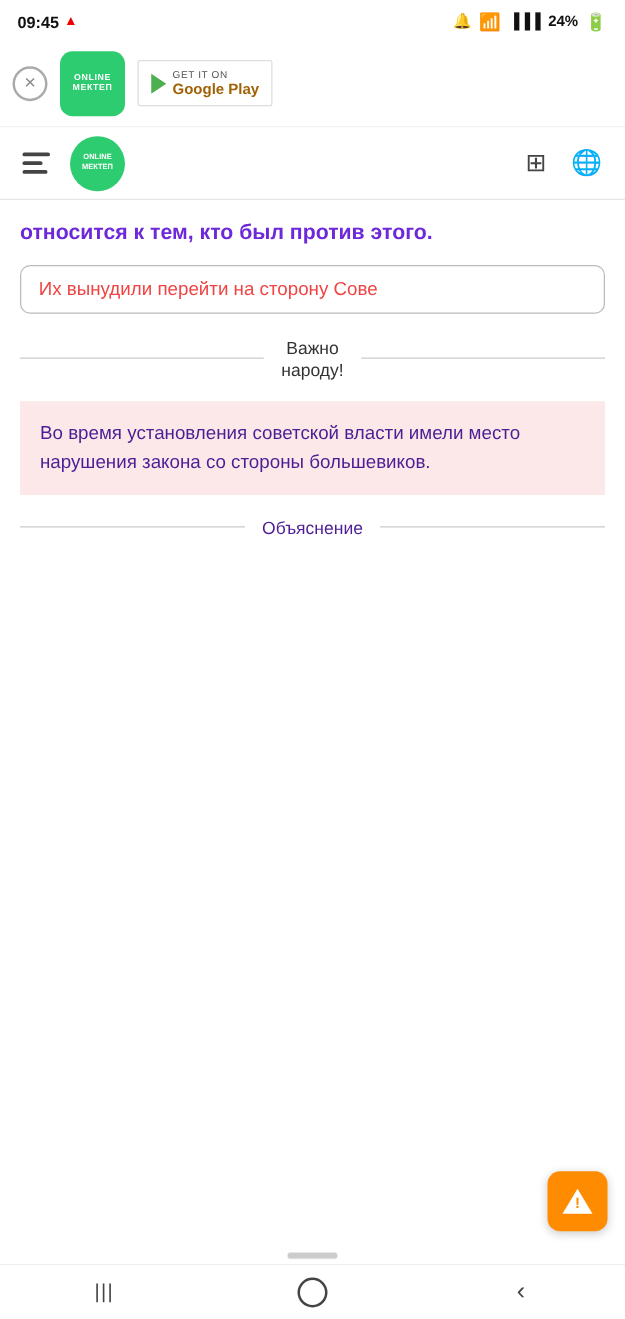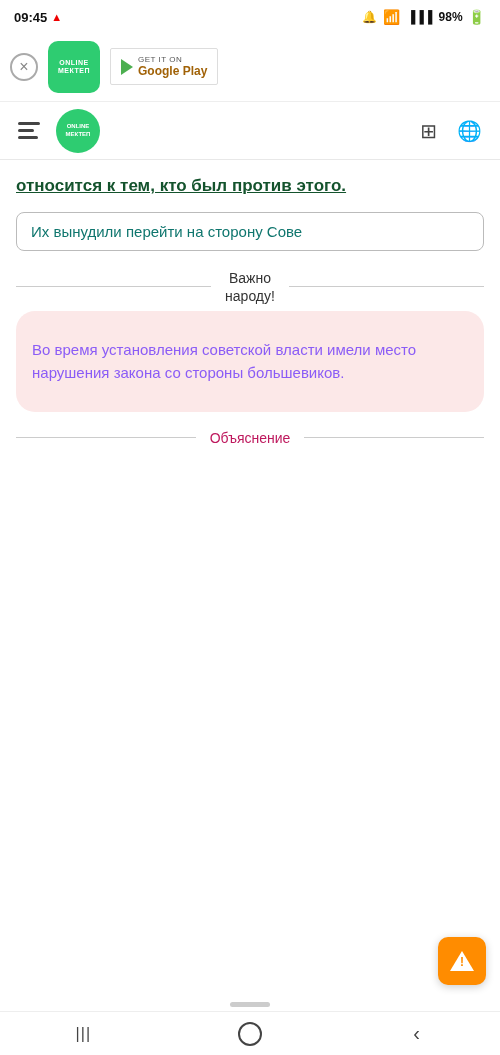--- a/index.html
+++ b/index.html
@@ -181,87 +181,86 @@
 
     
     .main-content {
       padding: 14px 16px 0 16px;
       background: #fff;
     }
 
     .section-title {
       font-size: 17px;
       font-weight: 700;
-      color: #14532d;
+      color: #6d28d9;
       line-height: 1.4;
       margin-bottom: 14px;
-      text-decoration: underline;
     }
 
     
     .answer-box {
       border: 1.5px solid #bbb;
       border-radius: 8px;
       padding: 10px 14px;
       font-size: 15px;
-      color: #0f766e;
+      color: #ef4444;
       background: #fff;
       margin-bottom: 18px;
       white-space: nowrap;
       overflow: hidden;
       text-overflow: ellipsis;
     }
 
     
     .important-section {
       display: flex;
       align-items: center;
       gap: 0;
-      margin-bottom: 6px;
+      margin-bottom: 16px;
     }
     .important-line {
       flex: 1;
       height: 1px;
       background: #ccc;
     }
     .important-label {
       padding: 0 14px;
       text-align: center;
       font-size: 14px;
       color: #333;
       font-weight: 500;
       line-height: 1.3;
     }
 
     .important-box {
       background: #fce8e8;
-      border-radius: 19px;
-      padding: 27px 16px;
+      border-radius: 0;
+      padding: 14px 16px;
       font-size: 15px;
-      color: #8b5cf6;
+      color: #4c1d95;
       line-height: 1.55;
       margin-bottom: 18px;
     }
 
     
     .explanation-section {
       display: flex;
       align-items: center;
       gap: 0;
       margin-bottom: 12px;
     }
     .explanation-line {
       flex: 1;
       height: 1px;
       background: #ccc;
     }
     .explanation-label {
       padding: 0 14px;
       font-size: 14px;
-      color: #be185d;
+      color: #4c1d95;
       font-weight: 500;
     }
 
     .explanation-box {
       background: #fdf8e4;
       border-radius: 12px;
       padding: 14px 16px;
       font-size: 15px;
       color: #222;
       line-height: 1.55;
@@ -350,21 +349,21 @@
 
 <div class="status-bar">
   <div class="status-left">
     <span>09:45</span>
     <span style="font-size:11px;color:#e00;">▲</span>
   </div>
   <div class="status-right">
     <span>🔔</span>
     <span style="font-size:14px;">📶</span>
     <span style="font-size:12px;">▐▐▐</span>
-    <span style="font-size:12px;font-weight:700;">98%</span>
+    <span style="font-size:12px;font-weight:700;">24%</span>
     <span style="font-size:14px;">🔋</span>
   </div>
 </div>
 
 <div class="banner">
   <div class="banner-close">
     <span>×</span>
   </div>
   <div class="banner-logo">
     <span class="banner-logo-text">ONLINE<br>МЕКТЕП</span>

